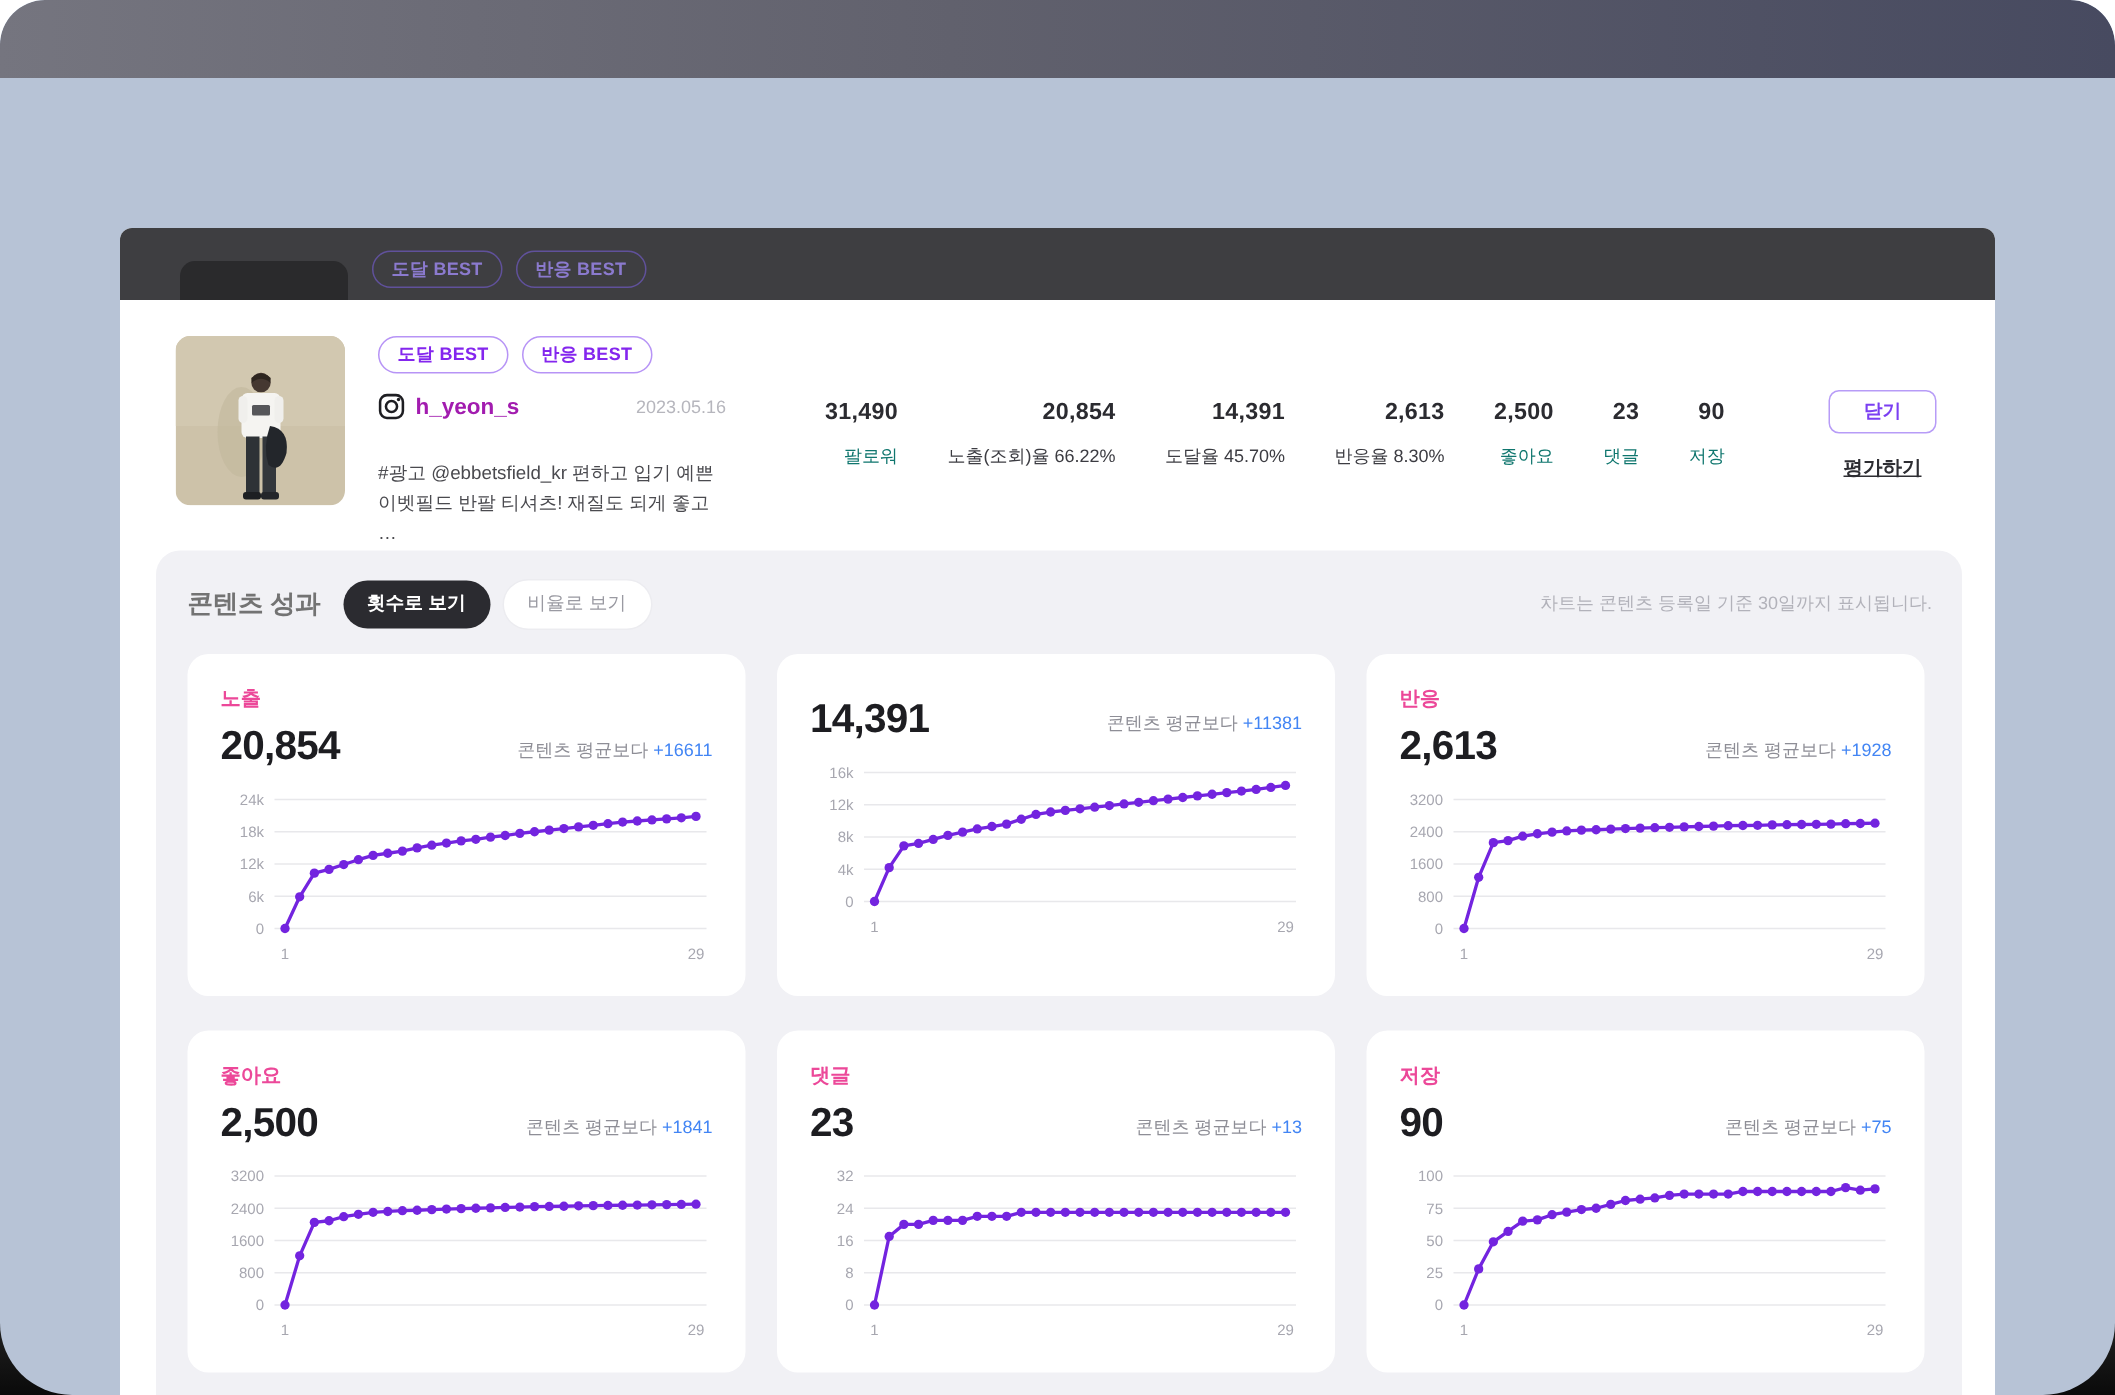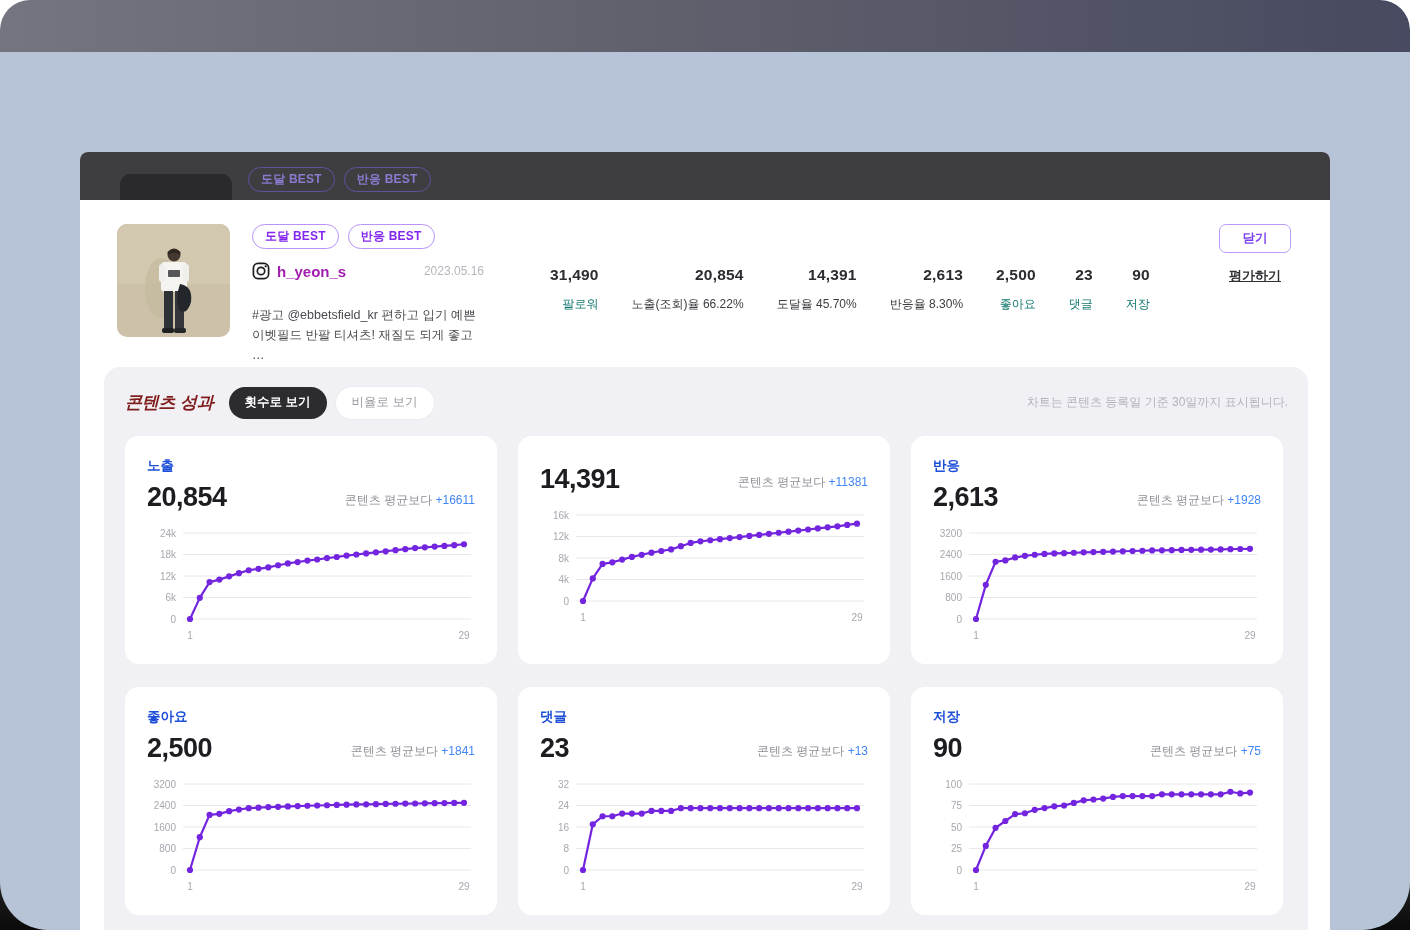--- a/index.html
+++ b/index.html
@@ -33,43 +33,43 @@
   .post-date { margin-left:auto; font-size:12px; color:#b6b6bd; }
   .caption { margin-top:25px; font-size:12.5px; line-height:1.6; color:#4a4a4f; }
   .more-link { display:inline-block; margin-top:9px; font-size:12.5px; color:#3b5cc9;
                text-decoration:underline; font-weight:bold; }
 
   .stats { display:flex; gap:33px; margin-left:66px; margin-top:42px;text-align:right; }
   .stat-value { font-size:15.5px; font-weight:bold; color:#2b2b30; letter-spacing:.2px; }
   .stat-label { margin-top:12px; font-size:12px; color:#3c3c42; white-space:nowrap; }
   .stat-label.muted { color:#0f766e; }
 
-  .actions { margin-left:auto; width:74px; text-align:center; flex:none; }
+  .actions { margin-left:auto; margin-top:36px; width:74px; text-align:center; flex:none; }
   .close-btn { width:72px; height:29px; background:#fff; border:1.5px solid #b79cf7;
                border-radius:7px; color:#7b3ff2; font-size:12.5px; font-weight:bold;
                font-family:"Liberation Sans",sans-serif; cursor:pointer; }
   .eval-link { display:inline-block; margin-top:14px; font-size:13px; font-weight:bold;
                color:#2e2e33; text-decoration:underline; }
 
   
   .performance-panel { flex:1; margin:0 22px 0 24px; background:#f1f1f5;
                        border-radius:16px 16px 0 0; padding:20px 20px 0 21px; }
   .panel-header { display:flex; align-items:center; }
-  .panel-title { font-size:17px; font-weight:bold; color:#7f1d1d; letter-spacing:-.2px;font-style:italic; }
+  .panel-title { font-size:17px; font-weight:bold; color:#737373; letter-spacing:-.2px; }
   .toggle-group { display:flex; gap:9px; margin-left:15px;justify-content:flex-end; }
   .toggle { font-size:12.5px; line-height:1; padding:9px 16px 10px; border-radius:999px;
             border:none; cursor:pointer; font-family:"Liberation Sans",sans-serif; }
   .toggle.active { background:#2b2b30; color:#fff; font-weight:bold; }
   .toggle.inactive { background:#fff; color:#9a9aa2; box-shadow:0 0 0 1px #ececf0; }
   .panel-note { margin-left:auto; font-size:12px; color:#b2b2ba; }
 
   .cards-grid { margin-top:17px; display:grid; grid-template-columns:repeat(3,372px);
                 gap:23px 21px; }
   .card { width:372px; height:228px; background:#fff; border-radius:14px; padding:21px 22px 0; }
-  .card-title { font-size:13.5px; color:#1d4ed8; font-weight:bold; }
+  .card-title { font-size:13.5px; color:#ec4899; font-weight:bold; }
   .card-valrow { display:flex; align-items:flex-end; margin-top:7px; }
   .card-value { font-size:27px; font-weight:bold; color:#1d1d21; letter-spacing:-.5px; }
   .card-delta { margin-left:auto; font-size:12px; color:#8e8e96; padding-bottom:4px; }
   .card-delta .delta-num { color:#4285f4; }
   .card-chart { margin-top:12px; display:block; }
 </style>
 </head>
 <body>
 
 <div class="frame">

